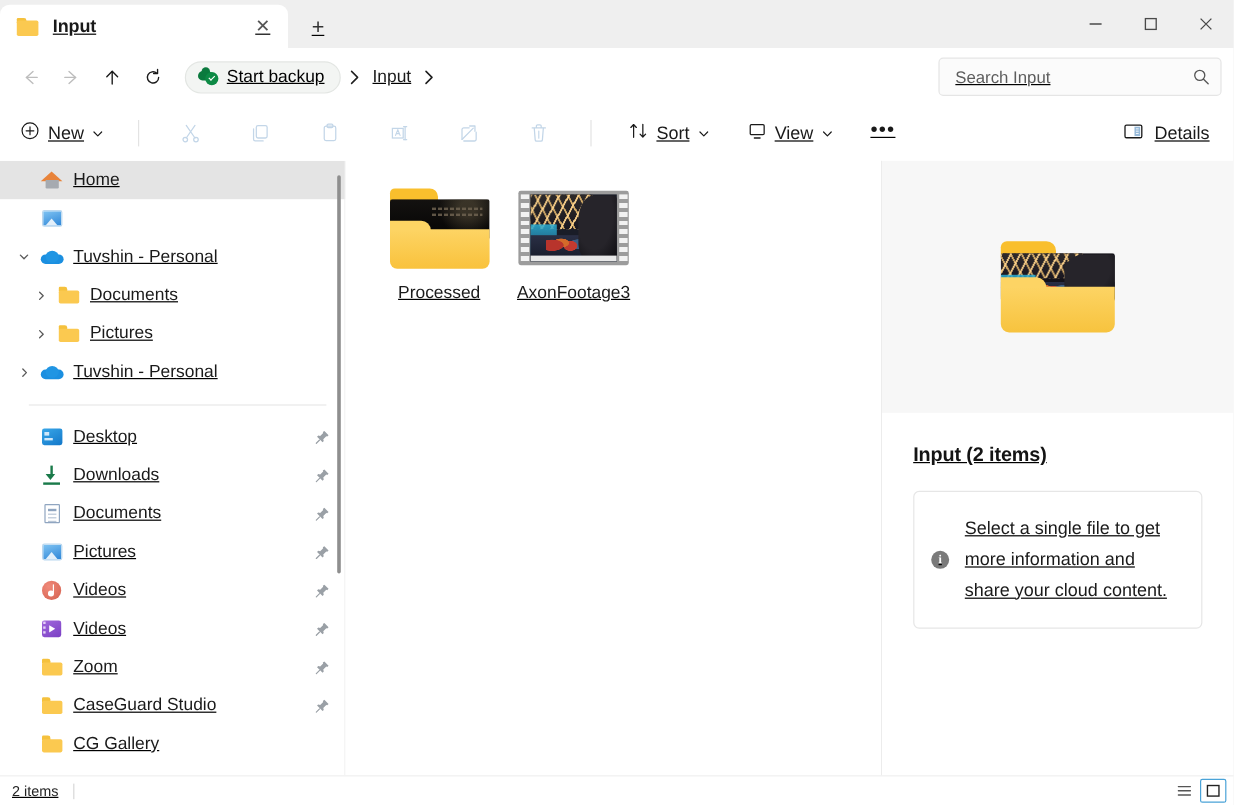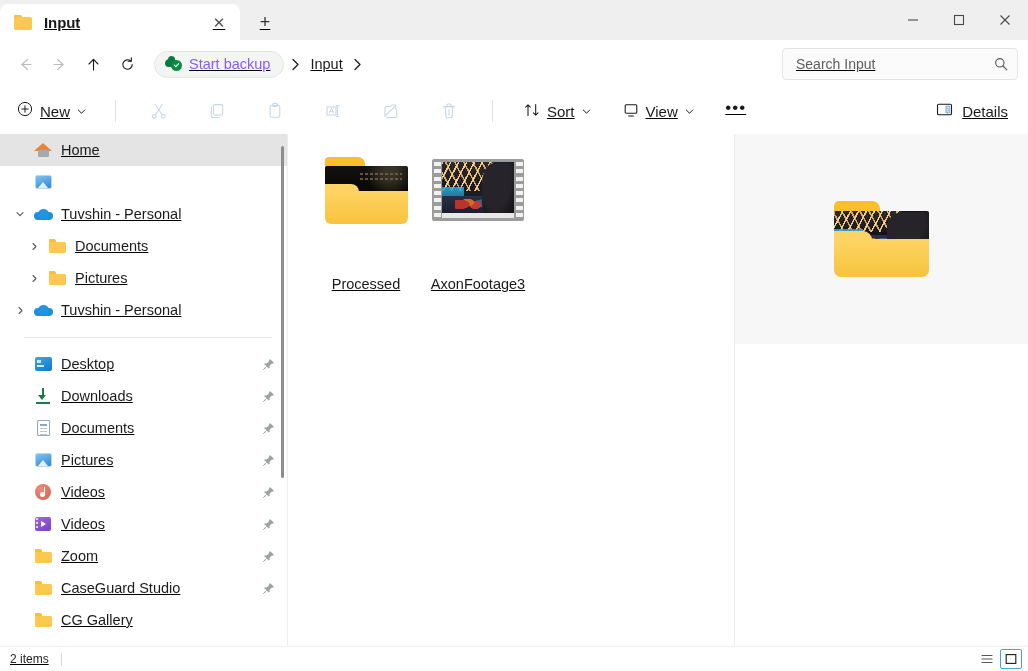--- a/index.html
+++ b/index.html
@@ -62,21 +62,21 @@
   .navbtn svg { display: block; }
   .crumbbar {
     flex: 1; height: 32px; background: #fff; border-radius: 4px;
     display: flex; align-items: center; margin-left: 6px; padding-left: 4px;
   }
   .crumb-pill {
     display: flex; align-items: center; gap: 7px; background: #f3f5f3;
     border: 1px solid #e3e6e3; border-radius: 15px; height: 27px;
     padding: 0 13px 0 10px;
   }
-  .crumb-pill .lbl { font-size: 14.5px; color: #8b5cf6; }
+  .crumb-pill .lbl { font-size: 14.5px; color: #000000; }
   .cloud-check { width: 17px; height: 14px; position: relative; flex: 0 0 17px; }
   .cloud-check .cld {
     position: absolute; left: 0; top: 2px; width: 12px; height: 8px;
     background: #0b7a3e; border-radius: 6px 6px 5px 5px;
   }
   .cloud-check .cld:after {
     content: ''; position: absolute; left: 2.5px; top: -3px; width: 7px; height: 7px;
     background: #0b7a3e; border-radius: 50%;
   }
   .cloud-check .chk {
@@ -202,21 +202,21 @@
   }
   .sb-divider { position: absolute; right: 0; top: 0; bottom: 0; width: 1px; background: #eee; }
 
   
   .content {
     flex: 1; background: #fff; position: relative; padding: 14px 0 0 22px;
     display: flex; flex-wrap: wrap; align-content: flex-start; gap: 0;
   }
   .file-tile {
     width: 112px; padding: 6px 4px 8px 4px; display: flex; flex-direction: column;
-    align-items: center; border-radius: 4px; gap: 40px;
+    align-items: center; border-radius: 4px;
   }
   .tile-icon { height: 72px; display: flex; align-items: center; justify-content: center; margin-bottom: 6px; }
   .tile-label {
     font-size: 14.5px; color: #1a1a1a; text-align: center; line-height: 1.68;
     word-break: break-all; max-width: 104px;
   }
 
   
   .folder-big { width: 83px; height: 67px; position: relative; }
   .folder-big .tab-lip {
@@ -815,20 +815,27 @@
               <div class="ceil"></div>
               <div class="wall"></div>
               <div class="floor"></div>
               <div class="crowd"></div>
               <div class="person"></div>
             </div>
           </div>
           <div class="front"></div>
         </div>
       </div>
+      <div class="dp-info">
+        <div class="dp-title">Input (2 items)</div>
+        <div class="dp-card">
+          <span class="dp-info-icon">i</span>
+          <span class="dp-msg">Select a single file to get more information and share your cloud content.</span>
+        </div>
+      </div>
     </div>
 
   </div>
 
   <div class="statusbar">
     <span class="status-text">2 items</span>
     <span class="status-sep"></span>
     <div class="view-toggles">
       <div class="vt">
         <svg width="14" height="14" viewBox="0 0 14 14">

